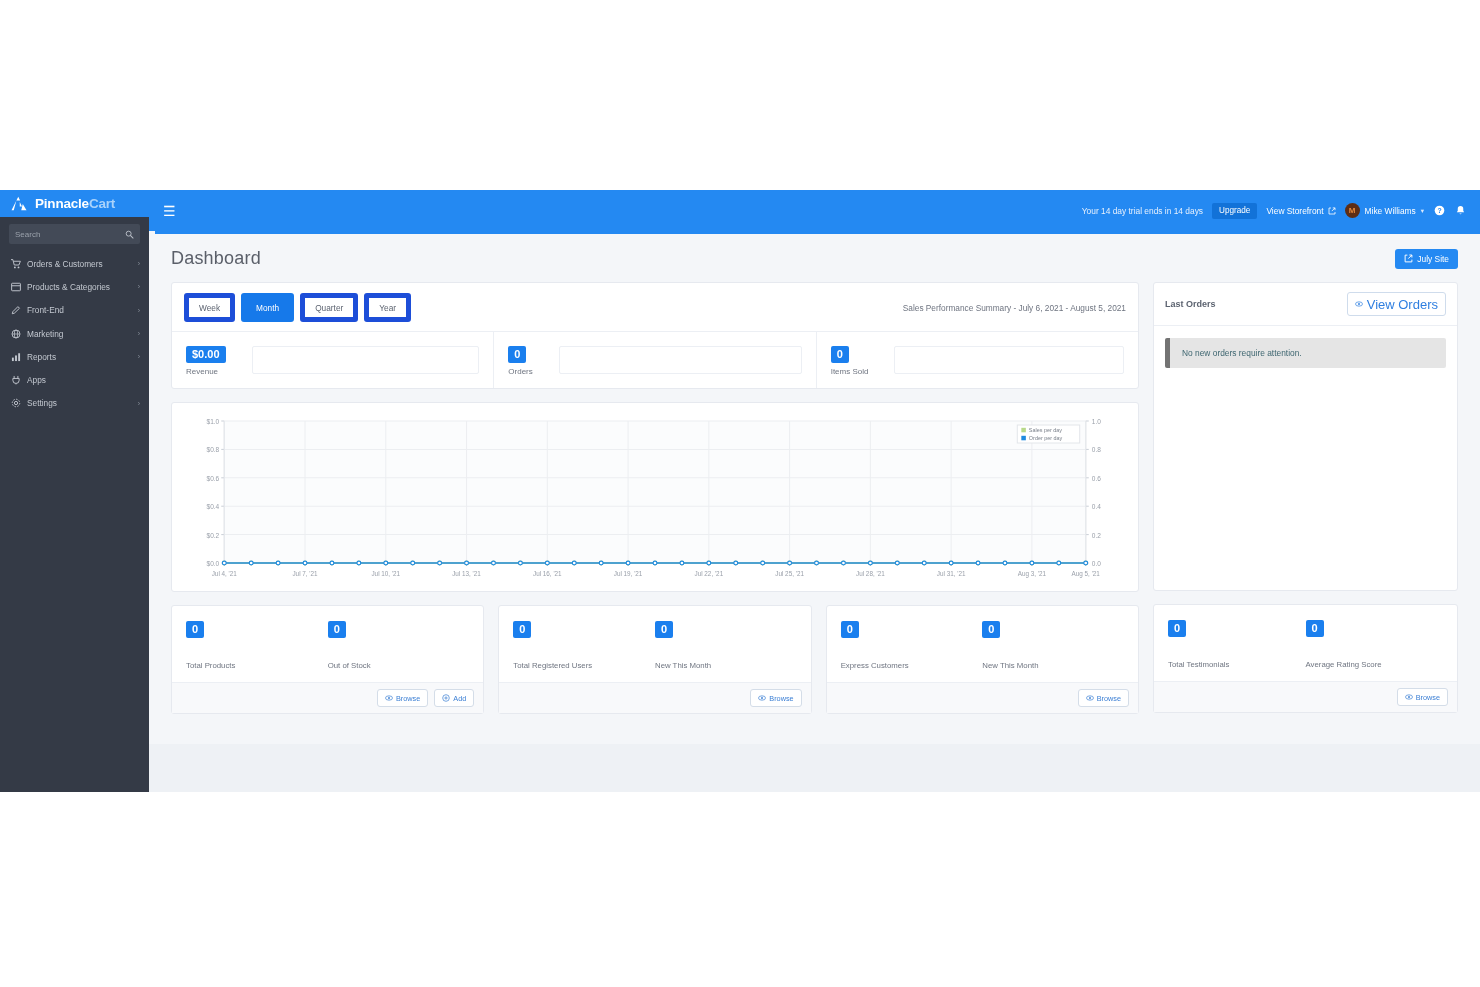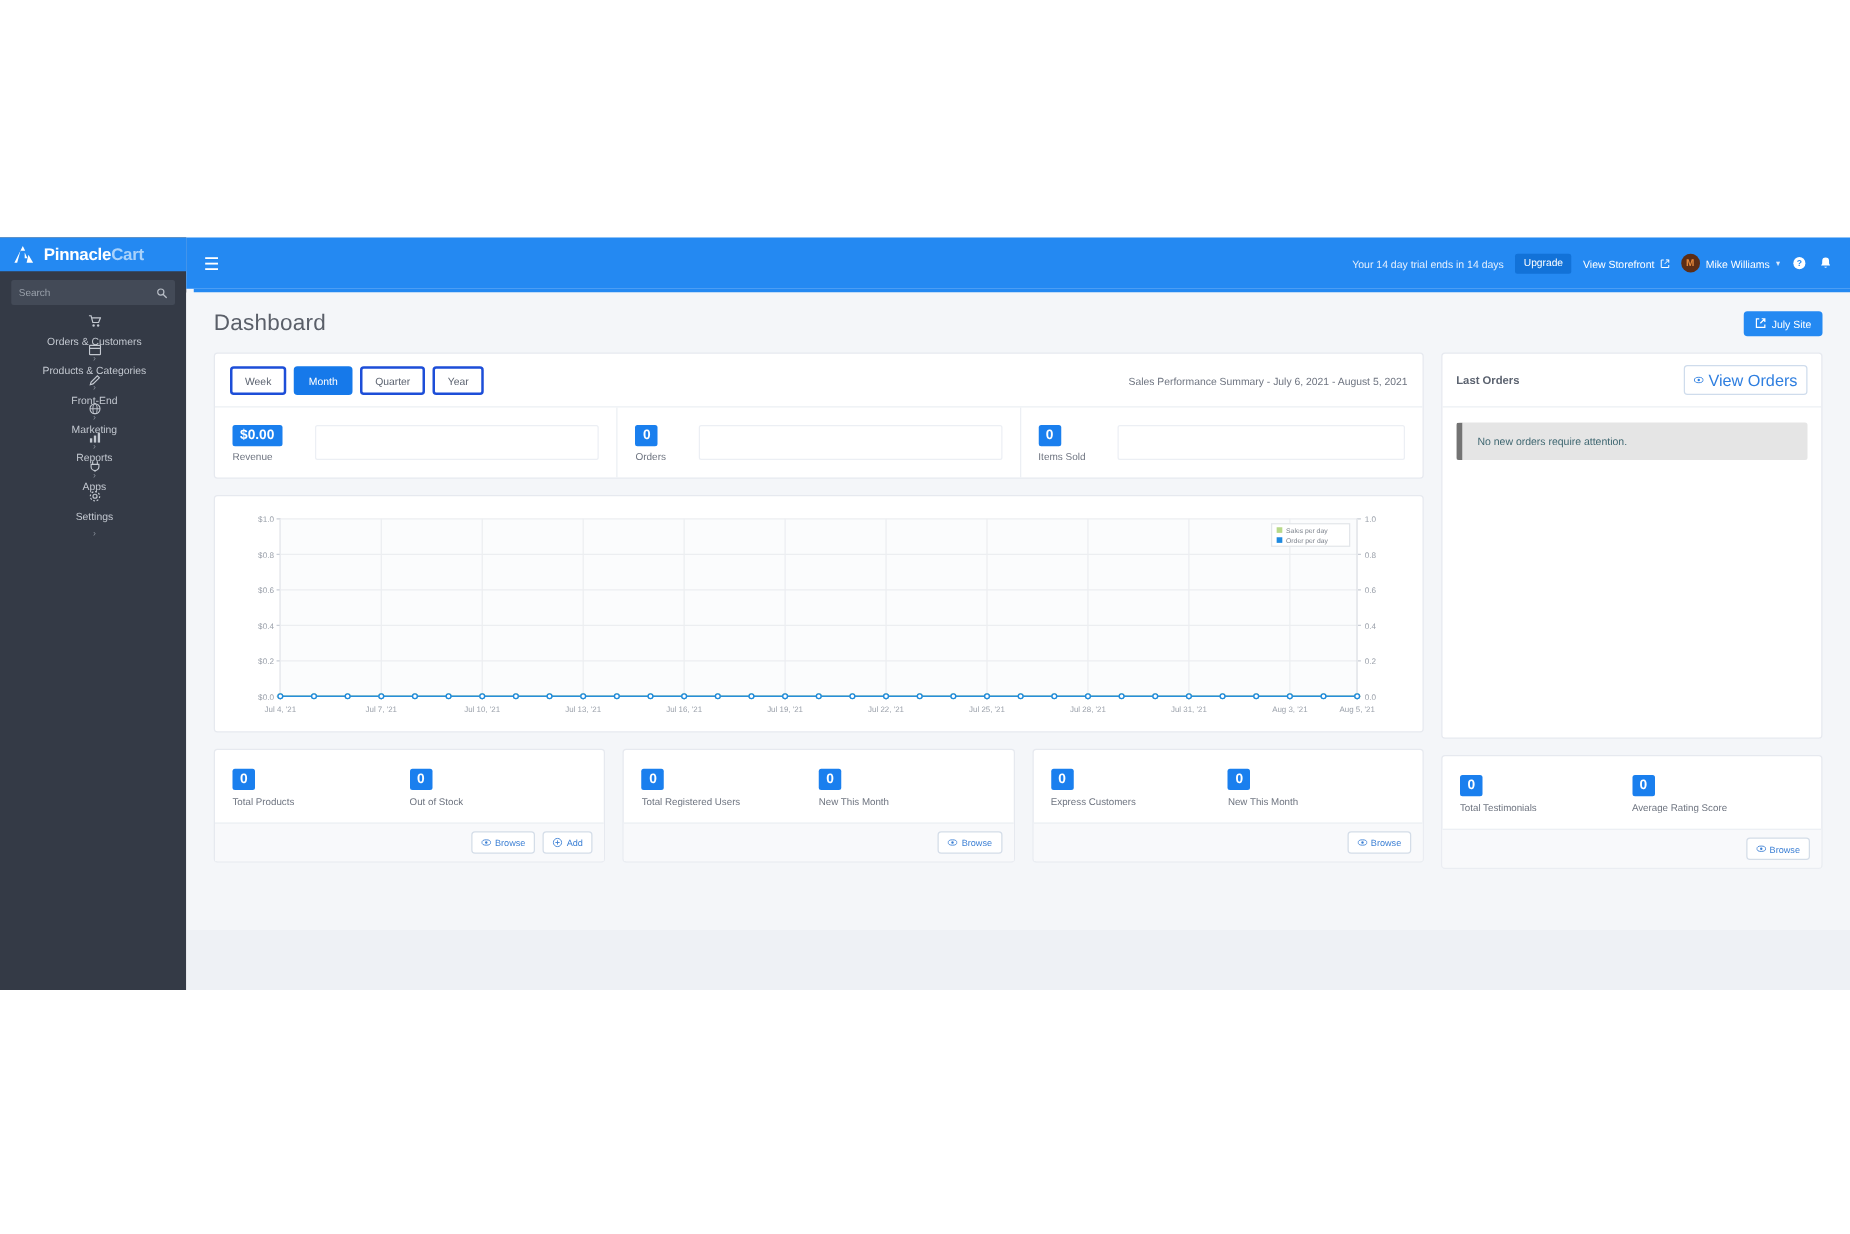--- a/index.html
+++ b/index.html
@@ -63,21 +63,20 @@
   .nav-item {
     height: 23.3px;
     display: flex;
     align-items: center;
     padding: 0 9px 0 11px;
     color: #c3c8d0;
     font-size: 8.3px;
     gap: 6px;
     cursor: pointer;
     white-space: nowrap;
-    flex-direction: column;
   }
   .nav-ico { width: 10px; height: 10px; flex: 0 0 10px; display:flex; align-items:center; justify-content:center; }
   .nav-label { flex: 1; }
   .nav-caret { font-size: 7px; color: #8a919c; }
 
   
   .main { flex: 1; display: flex; flex-direction: column; min-width: 0; }
   .topbar {
     height: 41px;
     background: #2489f2;
@@ -161,21 +160,21 @@
   .period-bar {
     display: flex;
     align-items: center;
     padding: 10px 12px 9px 12px;
   }
   .period-tabs { display: flex; gap: 6px; }
   .ptab {
     font-size: 8.3px;
     color: #5c6370;
     background: #fff;
-    border: 2px solid #1d4ed8;
+    border: 5px solid #1d4ed8;
     border-radius: 3px;
     padding: 4.5px 10px;
     cursor: pointer;
   }
   .ptab.active { background: #1679ea; border-color: #1679ea; color: #fff; }
   .summary-label {
     margin-left: auto;
     font-size: 8.3px;
     color: #6e7480;
     white-space: nowrap;
@@ -255,21 +254,21 @@
   .mini-badge {
     display: inline-block;
     background: #1a7fee;
     color: #fff;
     font-size: 11px;
     font-weight: bold;
     padding: 2px 6px;
     border-radius: 2px;
     line-height: 1.2;
   }
-  .mini-name { font-size: 7.8px; color: #6f7581; margin-top: 5px; white-space: nowrap; }
+  .mini-name { font-size: 7.8px; color: #6f7581; margin-top: 23px; white-space: nowrap; }
   .mini-foot {
     border-top: 1px solid #eceff4;
     background: #f8f9fb;
     padding: 6px 9px;
     display: flex; justify-content: flex-end; gap: 6px;
   }
   .mini-btn {
     font-size: 7.3px;
     color: #3b7fd4;
     border: 1px solid #d4dde8;

